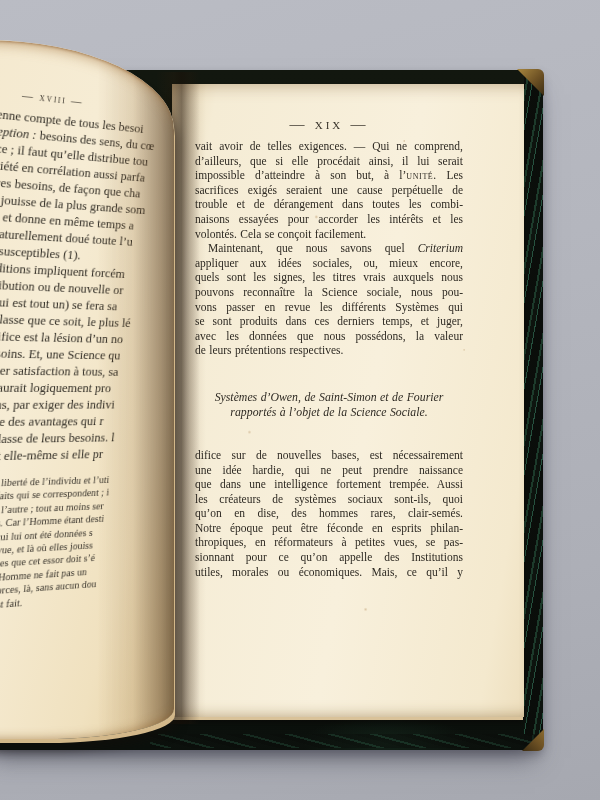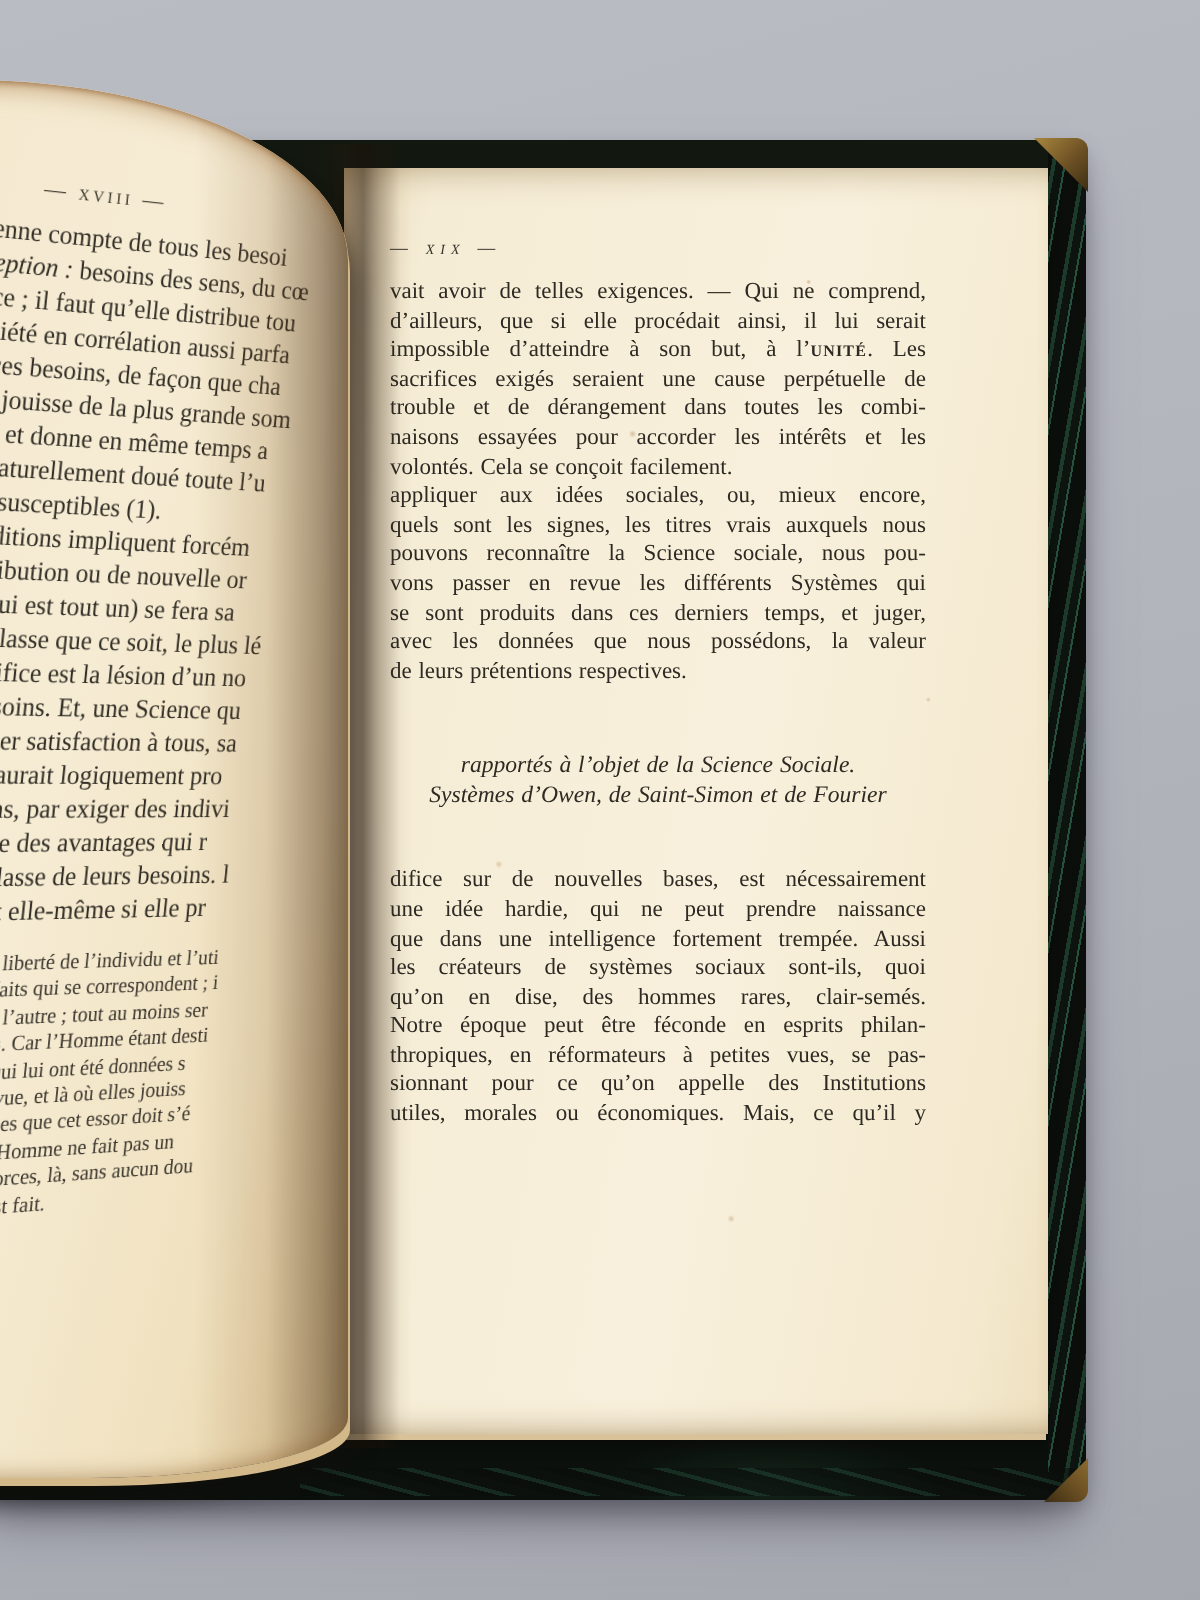--- a/index.html
+++ b/index.html
@@ -34,22 +34,22 @@
       radial-gradient(3px 3px at 22% 55%, rgba(150,100,40,.28), transparent 65%),
       radial-gradient(2px 2px at 83% 42%, rgba(150,100,40,.3), transparent 65%),
       radial-gradient(3px 3px at 55% 83%, rgba(150,100,40,.3), transparent 65%),
       linear-gradient(100deg,#eadbba 0%,#f5ecd5 10%,#f8f0dc 55%,#f4e9ce 90%,#eedfbe 100%);
     box-shadow:inset 0 14px 16px -13px rgba(125,92,42,.45),inset 0 -12px 14px -11px rgba(130,95,45,.5),
       0 4px 0 -1px #d9c299,0 7px 5px -1px rgba(10,8,5,.55);}
   .rp-shade-left{position:absolute;inset:0;pointer-events:none;
     background:linear-gradient(to right,rgba(90,58,22,.38),rgba(90,58,22,.14) 15px,rgba(90,58,22,0) 34px);}
   .rp-text{position:absolute;left:23px;top:34px;width:268px;color:#2e2a23;
     font-size:11.5px;line-height:14.6px;word-spacing:.5px;}
-  .rp-header{font-variant:small-caps;font-size:10px;letter-spacing:3px;color:#3a352c;
-    margin-bottom:8px;line-height:13px;font-style:italic;}
+  .rp-header{text-align:center;font-variant:small-caps;font-size:15px;letter-spacing:3px;color:#3a352c;
+    margin-bottom:8px;line-height:13px;}
   .para .line{height:14.6px;overflow:hidden;text-align:justify;text-align-last:justify;}
   .para .line.last{text-align-last:left;}
   .para.cont .line.last{text-align-last:justify;}
   .para.ind .line.first{text-indent:13px;}
   .heading{margin-top:32px;margin-bottom:28px;}
   .heading .line{text-align:center;font-style:italic;font-size:11.8px;line-height:15px;height:15px;overflow:hidden;}
   
   .left-page{position:absolute;left:-82px;top:40px;width:256px;height:699px;overflow:hidden;
     border-radius:2px 190px 130px 2px / 2px 90px 30px 2px;
     background:linear-gradient(105deg,#f4e8cd 0%,#f6ecd4 45%,#f0e1bf 78%,#e8d3a6 96%);
@@ -61,21 +61,21 @@
   .lp-rot{position:absolute;left:78px;top:46px;width:330px;
     transform:perspective(700px) rotateY(14deg) rotate(6.2deg);transform-origin:0 0;}
   .lp-header{font-variant:small-caps;font-size:11.5px;letter-spacing:2px;padding-left:28px;
     color:#3a352c;margin-bottom:6px;line-height:13px;}
   .lp-body .line{font-size:13.5px;line-height:17px;white-space:nowrap;color:#322e26;}
   .lp-foot{margin-top:12px;}
   .lp-foot .line{font-size:10.8px;line-height:13.4px;white-space:nowrap;color:#3b362e;}
   
   .gutter{position:absolute;left:156px;top:72px;width:44px;height:652px;pointer-events:none;
     background:linear-gradient(to right,rgba(45,28,12,0),rgba(45,28,12,.26) 40%,rgba(28,17,8,.46) 58%,rgba(40,25,12,.22) 78%,rgba(40,25,12,0));}
-  sc{font-variant:small-caps;letter-spacing:.6px;font-style:normal;font-weight:bold;}
+  sc{font-variant:small-caps;letter-spacing:.6px;font-style:normal;}
   i{font-style:italic;}
 </style>
 </head>
 <body>
 
 <div class="scene">
 
   <div class="cover">
     <div class="cover-edge-right"></div>
     <div class="cover-edge-bottom"></div>
@@ -90,31 +90,32 @@
       <div class="para">
           <div class="line first">vait avoir de telles exigences. — Qui ne comprend,</div>
           <div class="line">d’ailleurs, que si elle procédait ainsi, il lui serait</div>
           <div class="line">impossible d’atteindre à son but, à l’<sc>unité</sc>. Les</div>
           <div class="line">sacrifices exigés seraient une cause perpétuelle de</div>
           <div class="line">trouble et de dérangement dans toutes les combi-</div>
           <div class="line">naisons essayées pour accorder les intérêts et les</div>
           <div class="line last">volontés. Cela se conçoit facilement.</div>
         </div>
       <div class="para ind">
+          <div class="line first">Maintenant, que nous savons quel <i>Criterium</i></div>
           <div class="line">appliquer aux idées sociales, ou, mieux encore,</div>
           <div class="line">quels sont les signes, les titres vrais auxquels nous</div>
           <div class="line">pouvons reconnaître la Science sociale, nous pou-</div>
           <div class="line">vons passer en revue les différents Systèmes qui</div>
           <div class="line">se sont produits dans ces derniers temps, et juger,</div>
           <div class="line">avec les données que nous possédons, la valeur</div>
           <div class="line last">de leurs prétentions respectives.</div>
         </div>
       <div class="heading">
+          <div class="line first">Systèmes d’Owen, de Saint-Simon et de Fourier</div>
           <div class="line last">rapportés à l’objet de la Science Sociale.</div>
-          <div class="line first">Systèmes d’Owen, de Saint-Simon et de Fourier</div>
         </div>
       <div class="para ind cont">
           <div class="line">difice sur de nouvelles bases, est nécessairement</div>
           <div class="line">une idée hardie, qui ne peut prendre naissance</div>
           <div class="line">que dans une intelligence fortement trempée. Aussi</div>
           <div class="line">les créateurs de systèmes sociaux sont-ils, quoi</div>
           <div class="line">qu’on en dise, des hommes rares, clair-semés.</div>
           <div class="line">Notre époque peut être féconde en esprits philan-</div>
           <div class="line">thropiques, en réformateurs à petites vues, se pas-</div>
           <div class="line">sionnant pour ce qu’on appelle des Institutions</div>

